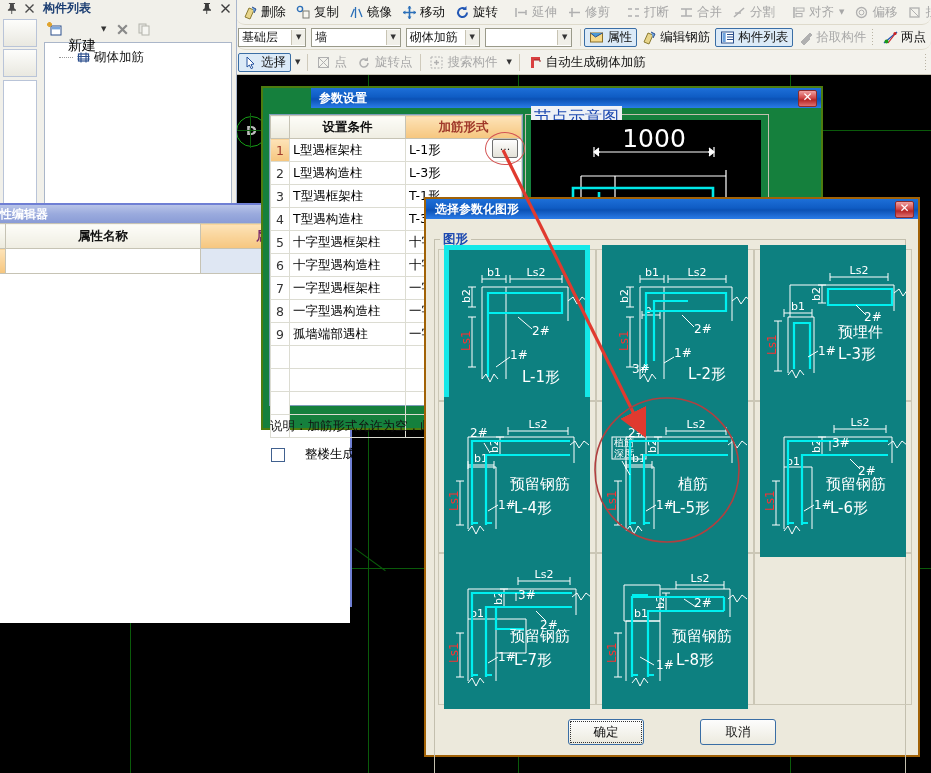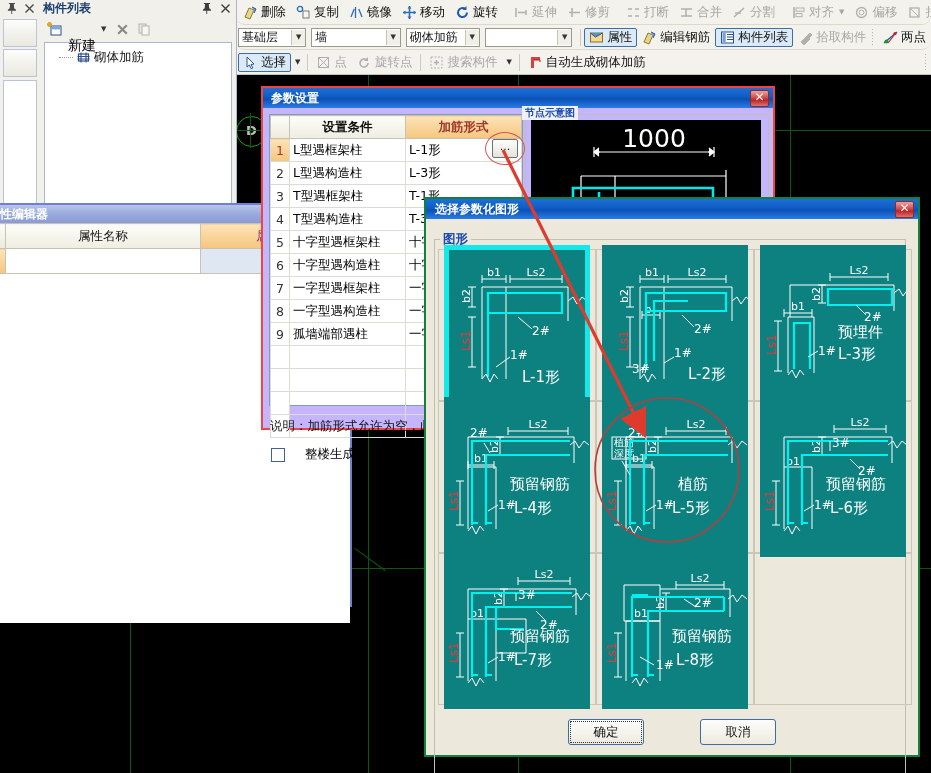--- a/index.html
+++ b/index.html
@@ -81,34 +81,34 @@
   #complist .node{display:flex;align-items:center;gap:3px;font-size:12.5px;
      padding-left:14px;color:#111;cursor:pointer;}
   .dots{width:14px;border-top:1px dotted #999;height:1px;}
 
   
   #propwin{left:-22px;top:203px;width:370px;height:400px;
      background:#eef1f6;border:2px solid #6f7fd4;}
   #propwin .tb{height:18px;}
   #propedit-title{padding-left:4px;}
   #propwin table{border-collapse:collapse;width:100%;}
-  #propwin th{height:22px;font-size:12.5px;font-weight:normal;
+  #propwin th{height:22px;font-size:12.5px;font-weight:bold;
      border:1px solid #c6c3b4;}
   #propwin th.c1{width:22px;background:linear-gradient(180deg,#fdfdf8,#eceadd);}
   #propwin th.c2{background:linear-gradient(180deg,#fdfdf8,#efede2);color:#111;}
   #propwin th.c3{background:linear-gradient(180deg,#fde3b8,#f6c67e);color:#7a2a6a;}
   #propwin td{height:22px;border:1px solid #c6c3b4;font-size:12px;}
   #propwin td.n{background:linear-gradient(180deg,#fde3b8,#f6c67e);
      text-align:center;color:#a0392a;width:22px;}
   #propwin td.v{background:#dfe7f3;}
   #propwin .body{background:#fff;height:100%;}
 
   
   #param{left:261px;top:86px;width:510px;height:340px;
-     background:#c4b5fd;border:2px solid #ef4444;}
+     background:#15803d;border:2px solid #4d7c0f;padding-left:48px;}
   #param .tb{height:20px;}
   #param .tb .t{padding-left:4px;}
   #param .tb .x{margin-left:auto;}
   #gridwrap{position:absolute;left:6px;top:26px;width:252px;height:290px;
      background:#fff;border:1px solid #7f9db9;}
   #ptable{border-collapse:collapse;width:100%;table-layout:fixed;}
   #ptable th{height:20px;font-size:12.5px;font-weight:bold;border:1px solid #c6c3b4;}
   #ptable th.h0{width:16px;background:linear-gradient(180deg,#fdfdf8,#eceadd);}
   #ptable th.h1{background:linear-gradient(180deg,#fdfdf8,#efede2);color:#111;}
   #ptable th.h2{background:linear-gradient(180deg,#fde3b8,#f6c67e);color:#a0392a;}
@@ -121,28 +121,28 @@
      background:linear-gradient(180deg,#fefefe,#e4e2d8);
      font-size:11px;line-height:14px;text-align:center;cursor:pointer;color:#222;}
   .redcirc{position:absolute;border:1px solid #d35454;border-radius:50%;}
   #param .note{position:absolute;left:7px;top:330px;font-size:12.5px;color:#111;
      white-space:nowrap;}
   #param .chk{position:absolute;left:8px;top:358px;display:flex;align-items:center;
      gap:20px;font-size:12.5px;cursor:pointer;}
   .cbox{width:12px;height:12px;border:1px solid #41618f;background:#fff;display:inline-block;}
   #nodeBoxFrame{position:absolute;left:262px;top:26px;width:242px;height:290px;
      border:1px solid #c3bfae;}
-  #nodeBoxLabel{position:absolute;left:259px;top:18px;background:#eef1f6;
-     padding:0 3px;color:#1d49b0;font-weight:bold;font-size:10px;}
+  #nodeBoxLabel{position:absolute;left:268px;top:18px;background:#eef1f6;
+     padding:0 3px;color:#1d49b0;font-weight:normal;font-size:17px;}
   #nodeCanvas{position:absolute;left:268px;top:32px;width:230px;height:160px;
      background:#000;overflow:hidden;}
 
   
   #shapes{left:424px;top:197px;width:492px;height:556px;
-     background:#ece9dc;border:2px solid #15803d;}
+     background:#ece9dc;border:2px solid #a16207;}
   #shapes .tb{height:20px;}
   #shapes .tb .t{padding-left:5px;}
   #shapes .tb .x{margin-left:auto;}
   #shapesGroup{position:absolute;left:8px;top:32px;width:472px;height:668px;}
   .grpline{position:absolute;border:1px solid #c3bfae;left:0;top:8px;
      width:470px;height:660px;}
   .grplabel{position:absolute;left:6px;top:0px;background:#ece9dc;padding:0 3px;
      color:#1d49b0;font-weight:bold;font-size:12.5px;}
   #tiles{position:absolute;left:4px;top:18px;width:462px;display:grid;
      grid-template-columns:repeat(3,158px);grid-auto-rows:152px;gap:0px;}

